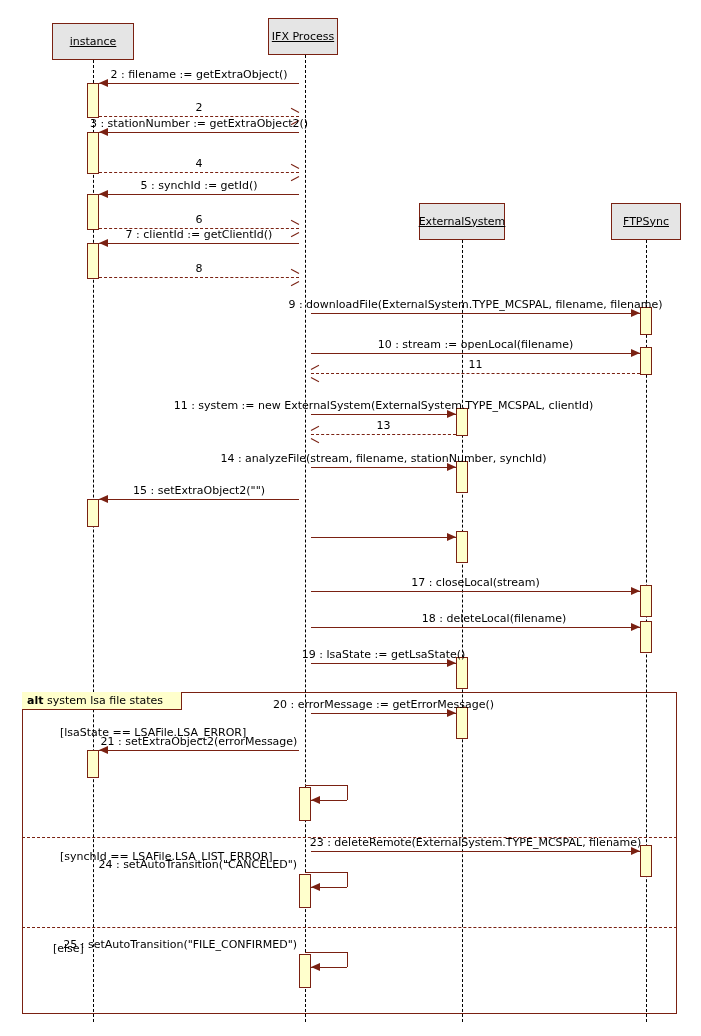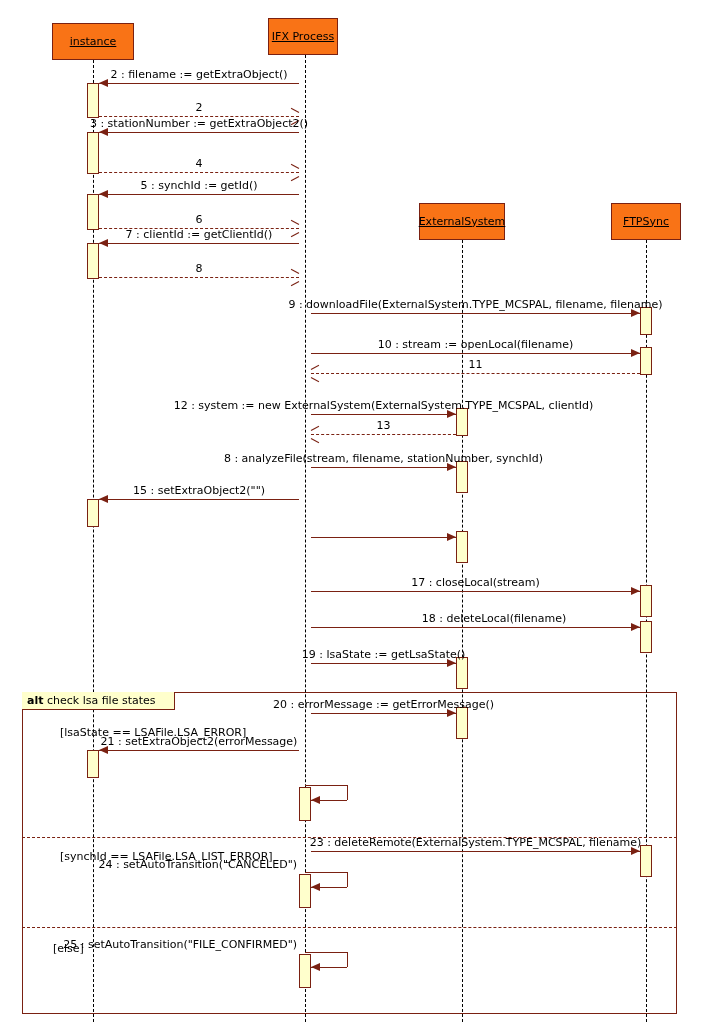--- a/index.html
+++ b/index.html
@@ -14,21 +14,21 @@
     position: relative;
     width: 701px;
     height: 1036px;
     background: #ffffff;
     overflow: hidden;
   }
   
   .lifeline-head {
     position: absolute;
     box-sizing: border-box;
-    background: #f97316;
+    background: #e5e5e5;
     border: 1px solid #7a2112;
     display: flex;
     align-items: center;
     justify-content: center;
     color: #000000;
     font-size: 11px;
     line-height: 12px;
   }
   .lifeline-head .head-label {
     text-decoration: underline;
@@ -212,27 +212,27 @@
     <div class="arrow-right" style="left: 631px; top: 309px;"></div>
     <div class="msg-label center" style="left: 475.5px; top: 298px;">9 : downloadFile(ExternalSystem.TYPE_MCSPAL, filename, filename)</div>
     <div class="msg-line" style="left: 311px; top: 353px; width: 329px;"></div>
     <div class="arrow-right" style="left: 631px; top: 349px;"></div>
     <div class="msg-label center" style="left: 475.5px; top: 338px;">10 : stream := openLocal(filename)</div>
     <div class="msg-line dashed" style="left: 311px; top: 373px; width: 329px;"></div>
     <div class="arrow-open-left" style="left: 311px; top: 369px;"></div>
     <div class="msg-label center" style="left: 475.5px; top: 358px;">11</div>
     <div class="msg-line" style="left: 311px; top: 414px; width: 145px;"></div>
     <div class="arrow-right" style="left: 447px; top: 410px;"></div>
-    <div class="msg-label center" style="left: 383.5px; top: 399px;">12 : system := new ExternalSystem(ExternalSystem.TYPE_MCSPAL, clientId)</div>
+    <div class="msg-label center" style="left: 383.5px; top: 399px;">11 : system := new ExternalSystem(ExternalSystem.TYPE_MCSPAL, clientId)</div>
     <div class="msg-line dashed" style="left: 311px; top: 434px; width: 145px;"></div>
     <div class="arrow-open-left" style="left: 311px; top: 430px;"></div>
     <div class="msg-label center" style="left: 383.5px; top: 419px;">13</div>
     <div class="msg-line" style="left: 311px; top: 467px; width: 145px;"></div>
     <div class="arrow-right" style="left: 447px; top: 463px;"></div>
-    <div class="msg-label center" style="left: 383.5px; top: 452px;">8 : analyzeFile(stream, filename, stationNumber, synchId)</div>
+    <div class="msg-label center" style="left: 383.5px; top: 452px;">14 : analyzeFile(stream, filename, stationNumber, synchId)</div>
     <div class="msg-line" style="left: 99px; top: 499px; width: 200px;"></div>
     <div class="arrow-left" style="left: 99px; top: 495px;"></div>
     <div class="msg-label center" style="left: 199px; top: 484px;">15 : setExtraObject2("")</div>
     <div class="msg-line" style="left: 311px; top: 537px; width: 145px;"></div>
     <div class="arrow-right" style="left: 447px; top: 533px;"></div>
     <div class="msg-line" style="left: 311px; top: 591px; width: 329px;"></div>
     <div class="arrow-right" style="left: 631px; top: 587px;"></div>
     <div class="msg-label center" style="left: 475.5px; top: 576px;">17 : closeLocal(stream)</div>
     <div class="msg-line" style="left: 311px; top: 627px; width: 329px;"></div>
     <div class="arrow-right" style="left: 631px; top: 623px;"></div>
@@ -256,17 +256,17 @@
     <div class="msg-line" style="left: 305px; top: 872px; width: 42px;"></div>
     <div class="msg-vert" style="left: 347px; top: 872px; height: 15px;"></div>
     <div class="msg-line" style="left: 311px; top: 887px; width: 36px;"></div>
     <div class="arrow-left" style="left: 311px; top: 883px;"></div>
     <div class="msg-label" style="left: 297px; top: 858px; transform: translateX(-100%);">24 : setAutoTransition("CANCELED")</div>
     <div class="msg-line" style="left: 305px; top: 952px; width: 42px;"></div>
     <div class="msg-vert" style="left: 347px; top: 952px; height: 15px;"></div>
     <div class="msg-line" style="left: 311px; top: 967px; width: 36px;"></div>
     <div class="arrow-left" style="left: 311px; top: 963px;"></div>
     <div class="msg-label" style="left: 297px; top: 938px; transform: translateX(-100%);">25 : setAutoTransition("FILE_CONFIRMED")</div>
-    <div class="fragment-tab" style="left: 22px; top: 692px;"><span class="op">alt</span><span> check lsa file states</span></div>
+    <div class="fragment-tab" style="left: 22px; top: 692px;"><span class="op">alt</span><span> system lsa file states</span></div>
     <div class="guard" style="left: 60px; top: 726px;">[lsaState == LSAFile.LSA_ERROR]</div>
     <div class="guard" style="left: 60px; top: 850px;">[synchId == LSAFile.LSA_LIST_ERROR]</div>
     <div class="guard" style="left: 53px; top: 942px;">[else]</div>
   </div>
 
 </body></html>

